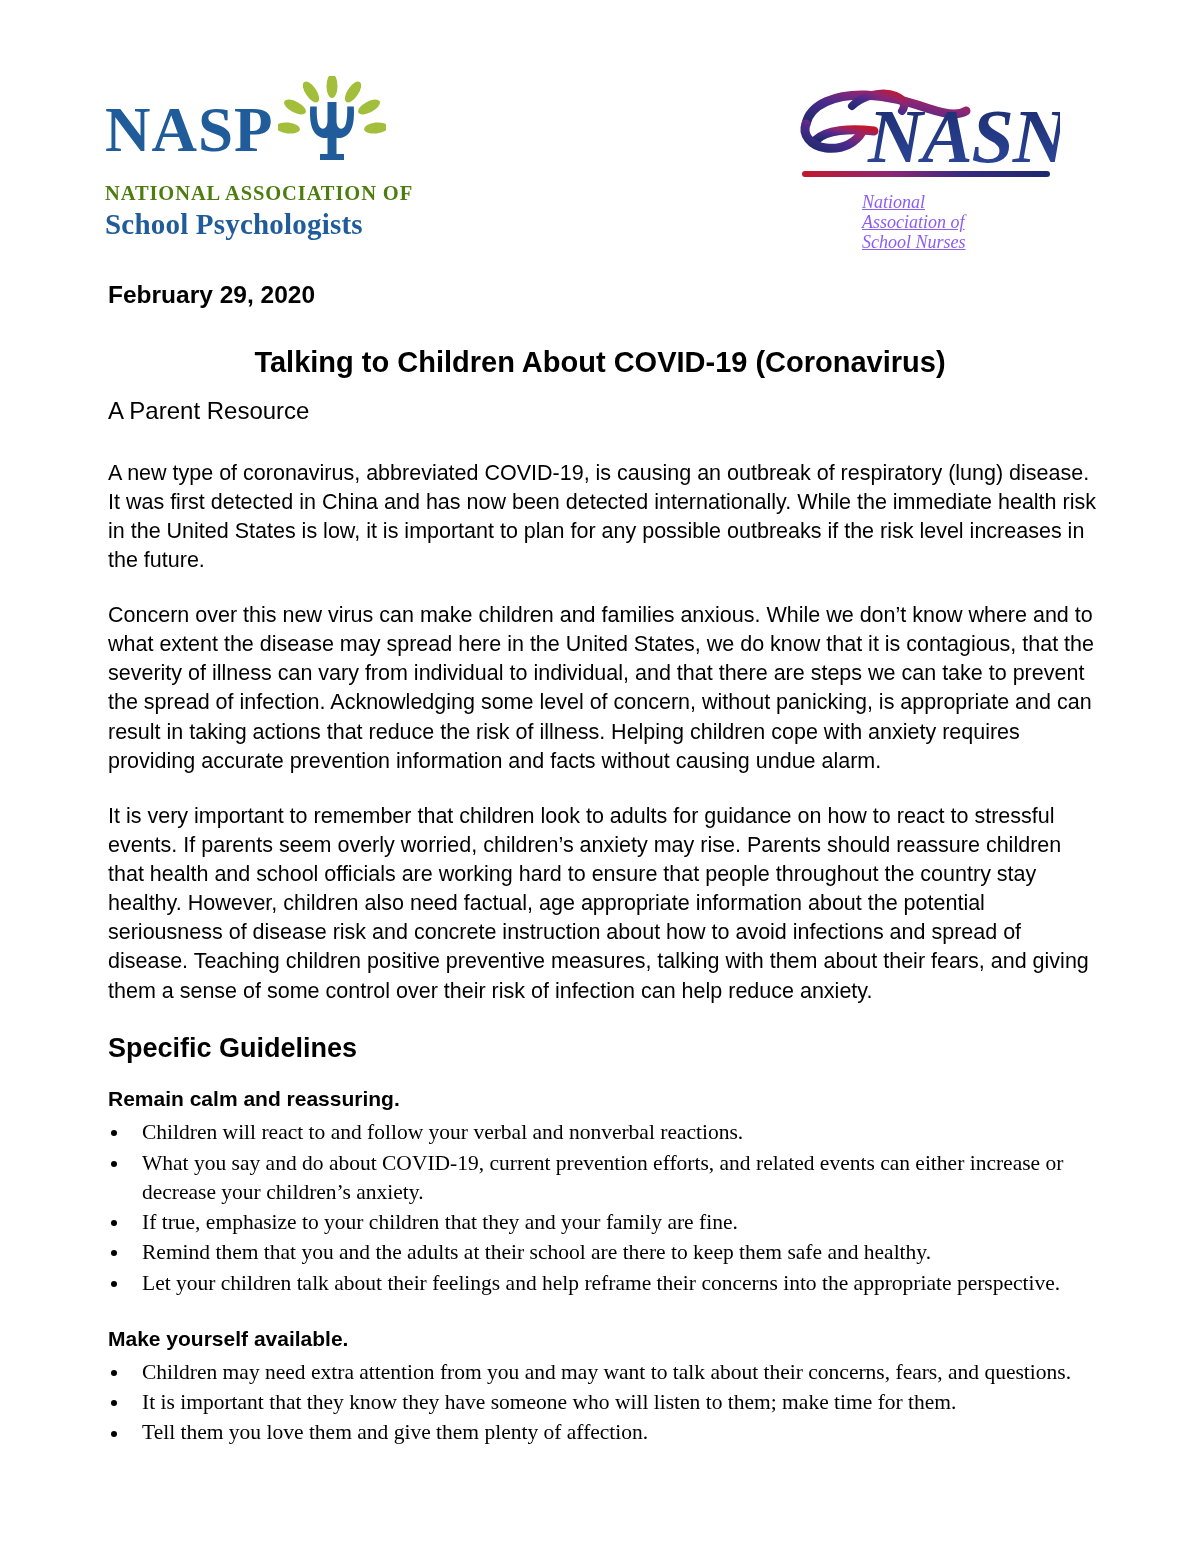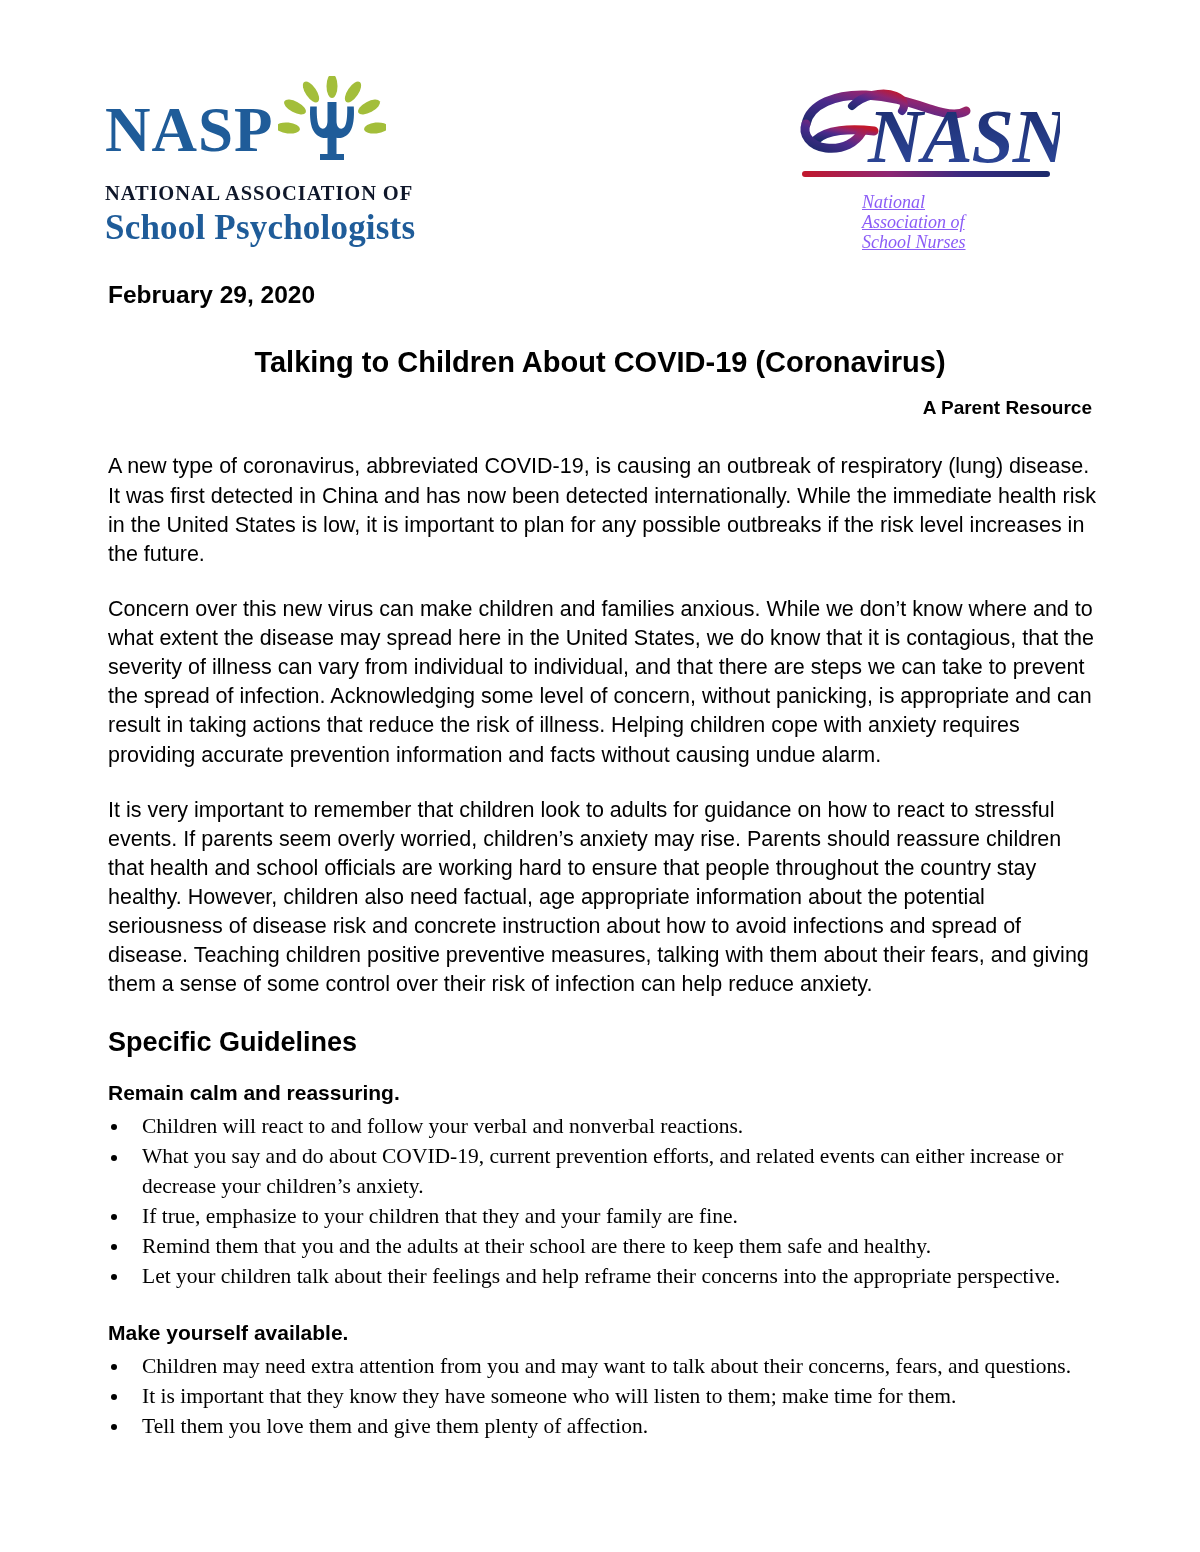--- a/index.html
+++ b/index.html
@@ -55,28 +55,28 @@
     height: 88px;
     margin-left: 4px;
     margin-bottom: 0px;
   }
   .nasp-symbol svg { display: block; }
   .nasp-tagline1 {
     font-family: "Liberation Serif", serif;
     font-weight: bold;
     font-size: 20.5px;
     letter-spacing: 0.9px;
-    color: #0f172a;
+    color: #4d7c0f;
     margin-top: 18px;
     white-space: nowrap;
   }
   .nasp-tagline2 {
     font-family: "Liberation Serif", serif;
     font-weight: bold;
-    font-size: 35px;
+    font-size: 29px;
     letter-spacing: 0.2px;
     color: #1F5C99;
     margin-top: 3px;
     white-space: nowrap;
   }
 
   
   .nasn-logo {
     position: absolute;
     left: 790px;
@@ -114,23 +114,23 @@
   }
   .title {
     text-align: center;
     font-size: 29px;
     font-weight: bold;
     line-height: 1.22;
     margin: 16px;
     padding-right: 8px;
   }
   .subtitle {
-    text-align: right;
-    font-size: 19px;
-    font-weight: bold;
+    text-align: left;
+    font-size: 24px;
+    font-weight: normal;
     line-height: 1.22;
     margin: 0 0 33px 0;
     padding-right: 8px;
   }
   p.body-par {
     font-size: 21.5px;
     line-height: 1.355;
     margin: 0 0 26px 0;
     text-align: left;
   }

